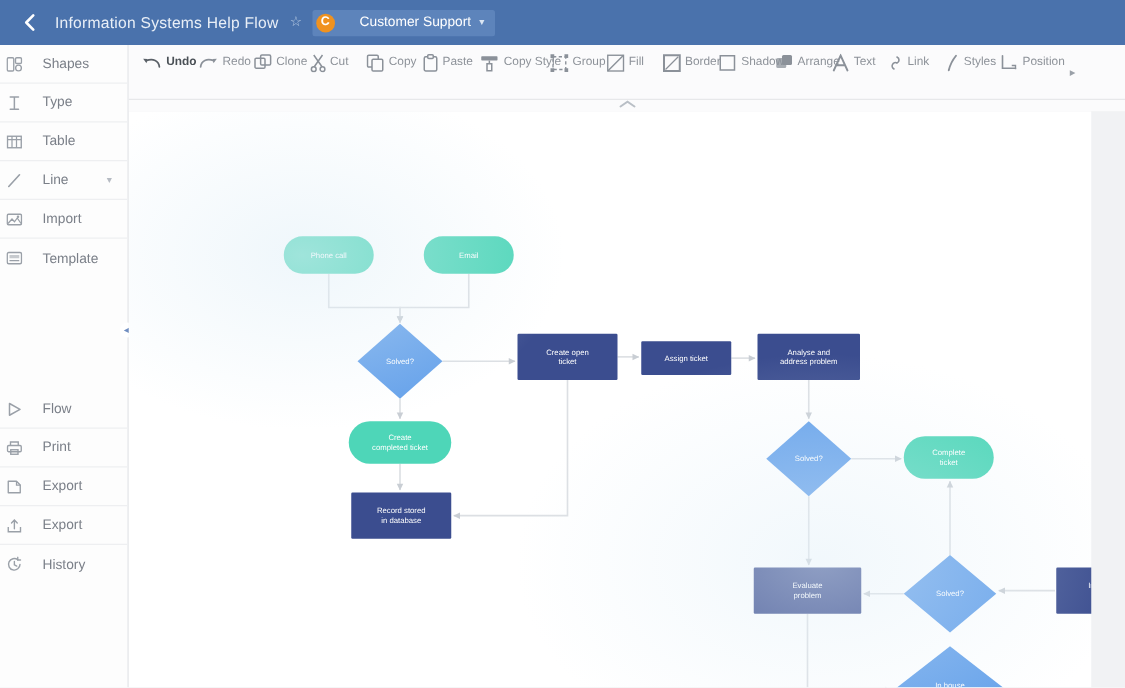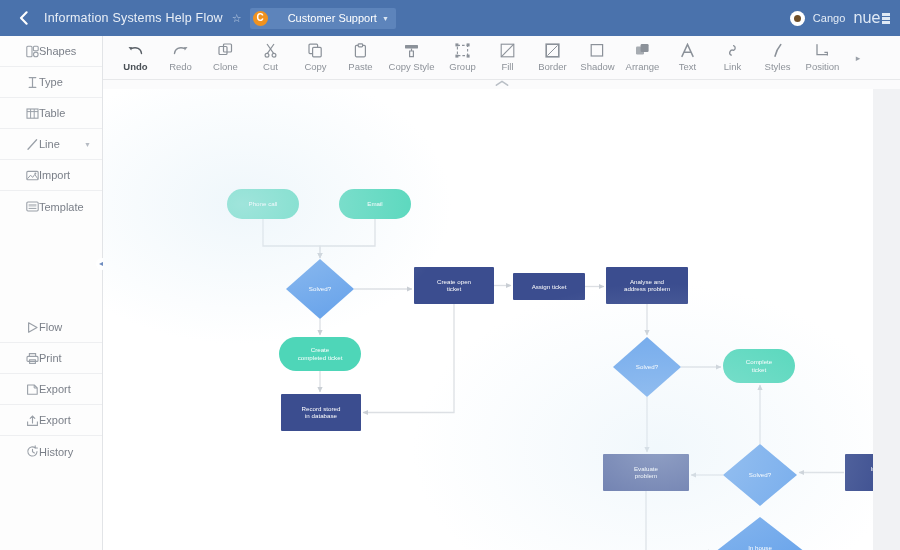--- a/index.html
+++ b/index.html
@@ -69,22 +69,22 @@
                       #dfe9f5 8px 11px);
     margin-left: 1px;
   }
 
   
   .sidebar {
     position: absolute; left: 0; top: 36px; width: 103px; height: 514px;
     background: #fdfdfd; border-right: 1px solid #e2e4e7;
   }
   .sb-item {
-    display: flex; align-items: center; gap: 0;
-    height: 31px; padding-left: 26px;
+    display: flex; align-items: center; gap: 16px;
+    height: 31px; padding-left: 5px;
     border-bottom: 1px solid #eeeff1;
     cursor: pointer; position: relative;
   }
   .sb-item.nb { border-bottom: none; }
   .sb-label { font-size: 11px; color: #7a7f88; white-space: nowrap; }
   .sb-ic { width: 13px; height: 13px; flex: 0 0 13px; color: #9aa0a8; }
   .sb-ic svg { display: block; }
   .sb-sub-caret {
     position: absolute; right: 11px; color: #b6bbc3; font-size: 7px;
   }
@@ -98,21 +98,21 @@
     cursor: pointer; line-height: 1;
   }
 
   
   .toolbar {
     position: absolute; left: 103px; top: 36px; width: 797px; height: 44px;
     background: #fbfbfc; border-bottom: 1px solid #e7e8ea;
     display: flex; align-items: flex-start; padding: 5px 0 0 10px;
   }
   .tool {
-    width: 45px; display: flex; flex-direction: column;
+    width: 45px; display: flex; flex-direction: row;
     align-items: center; gap: 3px; cursor: pointer;
   }
   .tool.wide { width: 57px; }
   .tool .tic { height: 17px; display: flex; align-items: flex-end; color: #8b9199; }
   .tool .tic svg { display: block; }
   .tool .tlabel {
     font-size: 9.5px; color: #8d9299; white-space: nowrap;
   }
   .tool.active .tlabel { color: #4a5056; font-weight: bold; }
   .tool.active .tic { color: #5a6067; }
@@ -170,30 +170,20 @@
       </div>
       <div class="doc-title">Information Systems Help Flow</div>
       <div class="star-icon">☆</div>
       <div class="tab-chip">
         <span class="c-badge">C</span>
         <span class="tab-label">Customer Support</span>
         <span class="caret">▼</span>
       </div>
     </div>
 
-    <div class="tb-right">
-      <div class="avatar">
-        <span class="pupil"></span>
-      </div>
-      <div class="user-name">Cango</div>
-      <div class="brand-logo">
-        <span>nue</span>
-        <span class="bar"></span>
-      </div>
-    </div>
   </div>
 
   <div class="sidebar">
 
     <div class="sb-item">
       <span class="sb-ic">
         <svg width="13" height="13" viewBox="0 0 13 13">
           <rect x="0.8" y="1.2" width="5.2" height="10.6" rx="1" fill="none" stroke="currentColor" stroke-width="1.1"></rect>
           <rect x="7.4" y="1.2" width="4.8" height="4.6" rx="1" fill="none" stroke="currentColor" stroke-width="1.1"></rect>
           <circle cx="9.8" cy="9.4" r="2.3" fill="none" stroke="currentColor" stroke-width="1.1"></circle>

